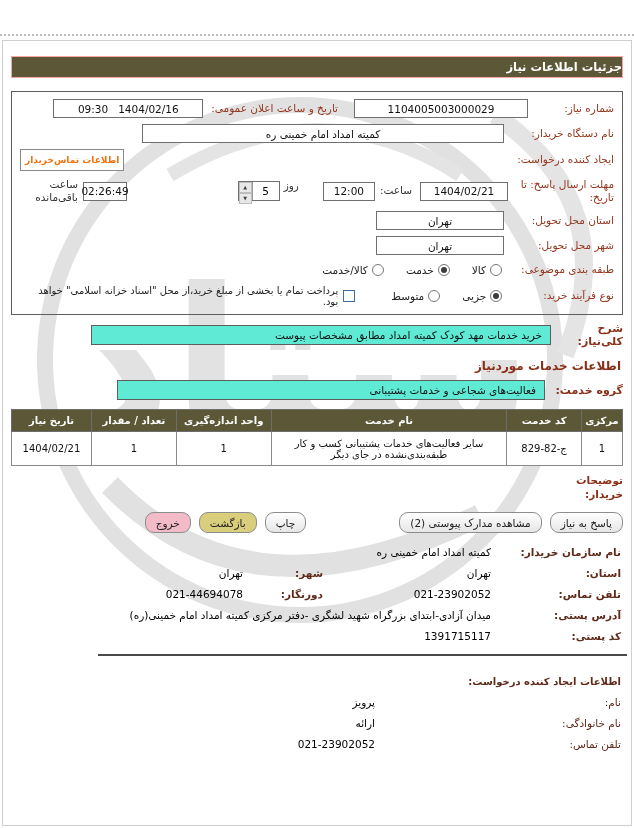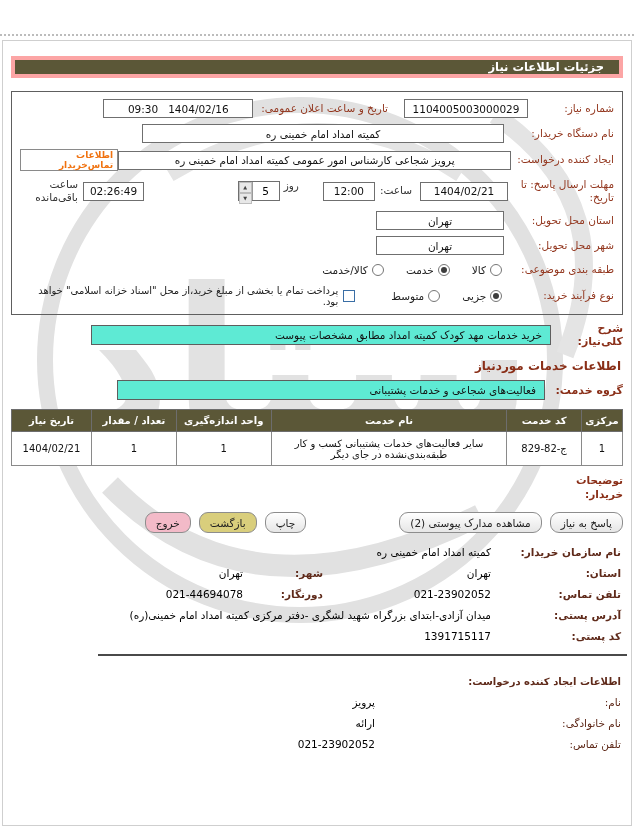--- a/index.html
+++ b/index.html
@@ -1,22 +1,22 @@
 <!DOCTYPE html>
 <html lang="fa" dir="rtl"><head>
 <meta charset="utf-8">
 <style>
   *{box-sizing:border-box;margin:0;padding:0;}
   body{background:#ffffff;font-family:"DejaVu Sans",sans-serif;}
   .page{position:relative;width:634px;height:828px;background:#ffffff;overflow:hidden;direction:rtl;font-family:"DejaVu Sans",sans-serif;}
   .watermark{position:absolute;top:55px;left:0;z-index:0;pointer-events:none;}
   .dotted{position:absolute;top:34px;left:0;width:100%;border-top:2px dotted #bcbcbc;z-index:1;}
   .outer{position:absolute;top:40px;left:2px;right:2px;bottom:2px;border:1px solid #cfcfcf;z-index:1;}
-  .bar{height:22px;margin:0 8px;background:#5b5737;border:4px solid #fca5a5;color:#fff;
-       font-size:11.5px;font-weight:bold;display:flex;align-items:center;padding:0 15px;}
+  .bar{height:22px;margin:0 8px;background:#5b5737;border:1px solid #fca5a5;color:#fff;
+       font-size:11.5px;font-weight:bold;display:flex;align-items:center;padding:0 0;}
   .bar1{margin-top:15px;}
   .bar2{margin-top:16px;}
   .formbox{margin:13px 8px 0;border:1px solid #5e5e5e;padding:4px 4px;background:transparent;}
   .row{display:flex;align-items:center;padding:3px 4px;min-height:24px;font-size:10.5px;}
   .lbl{color:#93371f;font-size:10.5px;line-height:1.25;}
   .lblb{color:#8a2f18;font-weight:bold;font-size:11px;}
   .vbox{border:1px solid #6f6f6f;background:#fff;height:19px;display:inline-flex;align-items:center;
         justify-content:center;font-size:10.5px;color:#111;padding:0 4px;}
   .ltr{direction:ltr;unicode-bidi:embed;}
   .grow{flex:1 1 auto;}
@@ -78,38 +78,37 @@
   <div class="outer">
 
     <div class="bar bar1">
       <span>جزئیات اطلاعات نیاز</span>
     </div>
 
     <div class="formbox">
 
       <div class="row">
         <span class="lbl" style="width:86px">شماره نیاز:</span>
-        <span class="vbox ltr" style="width:124px">1104005003000029</span>
+        <span class="vbox ltr" style="width:174px">1104005003000029</span>
         <span style="width:16px"></span>
         <span class="lbl">تاریخ و ساعت اعلان عمومی:</span>
         <span style="width:8px"></span>
         <span class="vbox" style="width:150px;gap:10px">
           <span class="ltr">1404/02/16</span>
           <span class="ltr">09:30</span>
         </span>
       </div>
 
       <div class="row">
         <span class="lbl" style="width:110px">نام دستگاه خریدار:</span>
         <span class="vbox" style="width:362px">کمیته امداد امام خمینی ره</span>
       </div>
 
       <div class="row">
         <span class="lbl" style="width:110px">ایجاد کننده درخواست:</span>
-        <span class="vbox" style="width:420px">پرویز  شجاعی  کارشناس امور عمومی  کمیته امداد امام خمینی ره</span>
         <span class="grow"></span>
         <span class="link-box">اطلاعات تماس‌خریدار</span>
       </div>
 
       <div class="row" style="min-height:34px">
         <span class="lbl" style="width:106px">مهلت ارسال پاسخ: تا تاریخ:</span>
         <span class="vbox ltr" style="width:88px">1404/02/21</span>
         <span style="width:8px"></span>
         <span class="lbl" style="color:#333">ساعت:</span>
         <span style="width:5px"></span>
@@ -117,21 +116,21 @@
         <span style="width:20px"></span>
         <span class="lbl raised" style="color:#333">روز</span>
         <span class="spinbox">
           <span class="spinval">5</span>
           <span class="spinarrows">
             <span class="sa">▲</span>
             <span class="sa">▼</span>
           </span>
         </span>
         <span class="grow"></span>
-        <span class="vbox ltr" style="width:61px">02:26:49</span>
+        <span class="vbox ltr" style="width:44px">02:26:49</span>
         <span style="width:5px"></span>
         <span class="lbl" style="width:58px;color:#333">ساعت باقی‌مانده</span>
       </div>
 
       <div class="row">
         <span class="lbl" style="width:110px">استان محل تحویل:</span>
         <span class="vbox" style="width:128px">تهران</span>
       </div>
 
       <div class="row">

